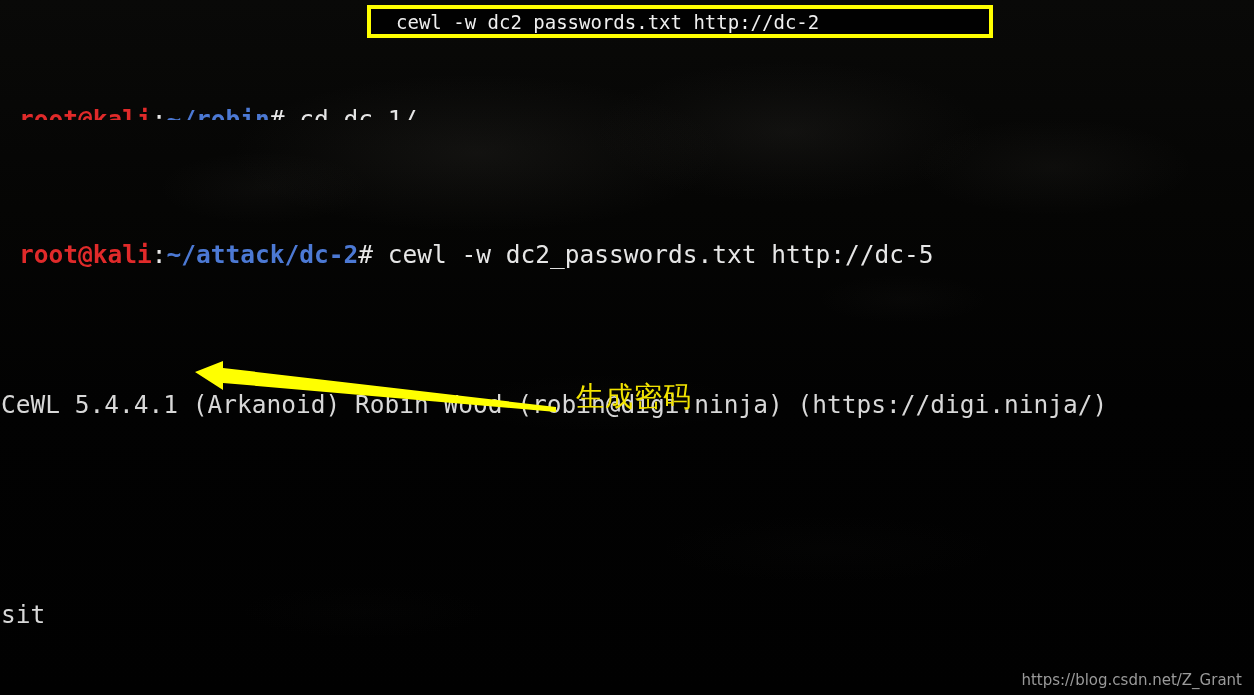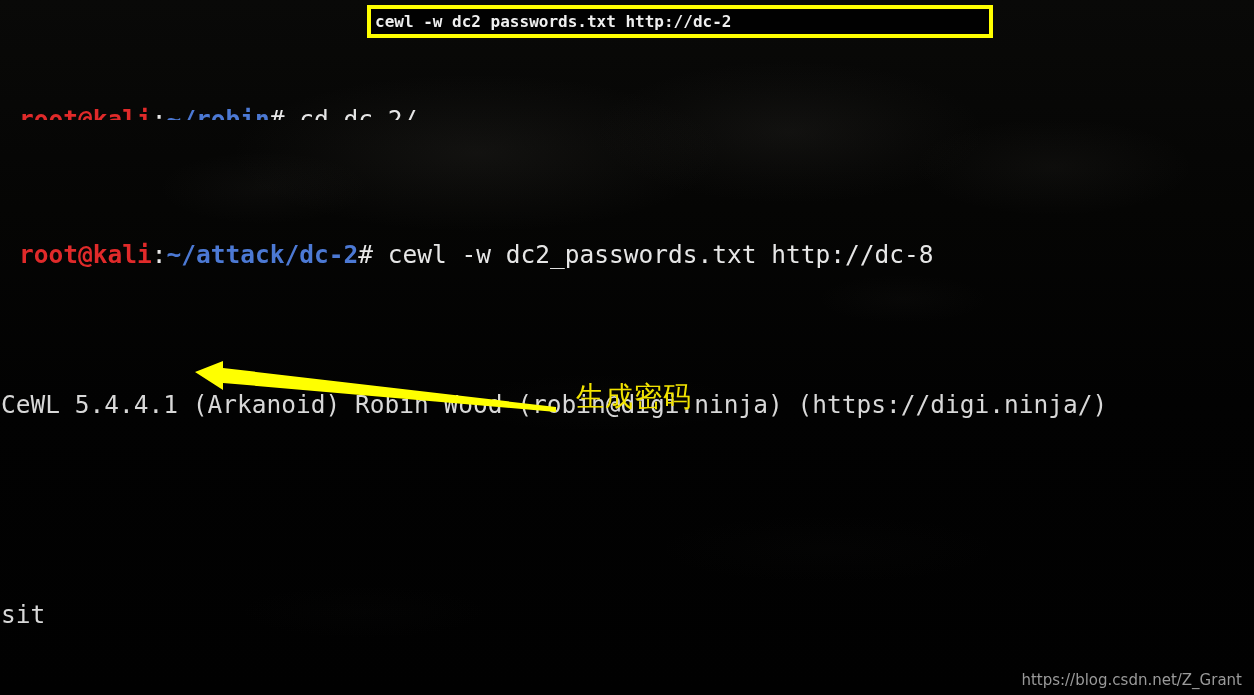--- a/index.html
+++ b/index.html
@@ -65,28 +65,27 @@
     top: 5px;
     width: 626px;
     height: 33px;
     border: 4px solid #ffff00;
     box-sizing: border-box;
     background: rgba(0,0,0,0.82);
     pointer-events: none;
   }
   #cmd-box-text {
     position: absolute;
-    left: 375px;
+    left: 396px;
     top: 7px;
-    font-size: 16px;
+    font-size: 19px;
     line-height: 30px;
     color: #efefef;
     white-space: pre;
     font-family: "DejaVu Sans Mono", "Liberation Mono", monospace;
-    font-weight: bold;
   }
 
   
   #arrow {
     position: absolute;
     left: 190px;
     top: 360px;
     width: 370px;
     height: 60px;
     pointer-events: none;
@@ -119,24 +118,24 @@
 </head>
 <body>
 
 <div id="screen">
 
   <div id="wallpaper"></div>
 
   <div id="terminal">
 
     
-    <div class="row clipped-top"><span class="p-user">root@kali</span><span class="p-colon">:</span><span class="p-path">~/robin</span><span class="p-hash">#</span><span class="cmd"> cd dc-2/</span></div>
+    <div class="row clipped-top"><span class="p-user">root@kali</span><span class="p-colon">:</span><span class="p-path">~/robin</span><span class="p-hash">#</span><span class="cmd"> cd dc-1/</span></div>
 
     
-    <div class="row"><span class="p-user">root@kali</span><span class="p-colon">:</span><span class="p-path">~/attack/dc-2</span><span class="p-hash">#</span><span class="cmd"> cewl -w dc2_passwords.txt http://dc-8</span></div>
+    <div class="row"><span class="p-user">root@kali</span><span class="p-colon">:</span><span class="p-path">~/attack/dc-2</span><span class="p-hash">#</span><span class="cmd"> cewl -w dc2_passwords.txt http://dc-5</span></div>
 
     
     <div class="row out">CeWL 5.4.4.1 (Arkanoid) Robin Wood (robin@digi.ninja) (https://digi.ninja/)</div>
 
     
 
     
     <div id="wordlist"><div class="row out">sit</div></div>
 
   </div>

